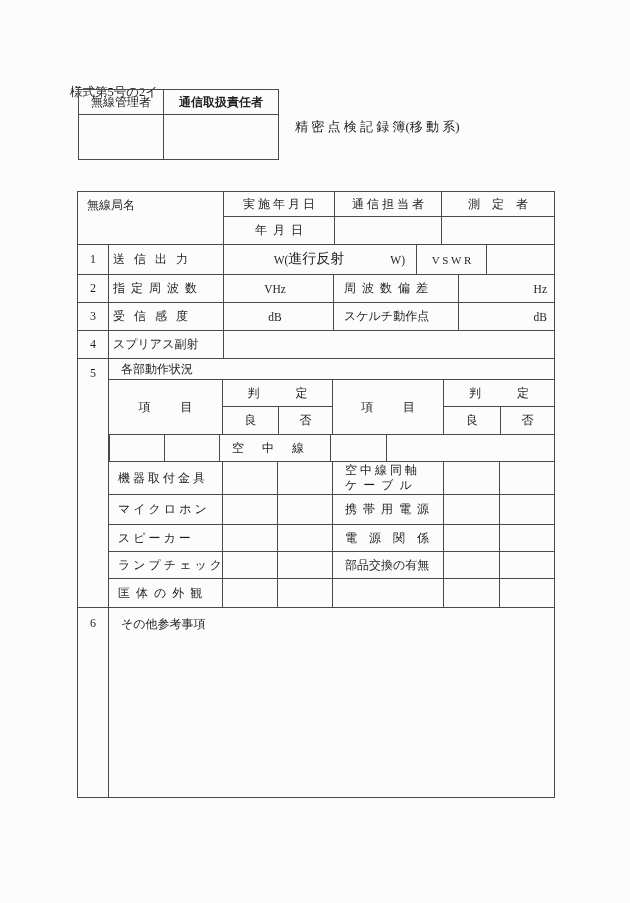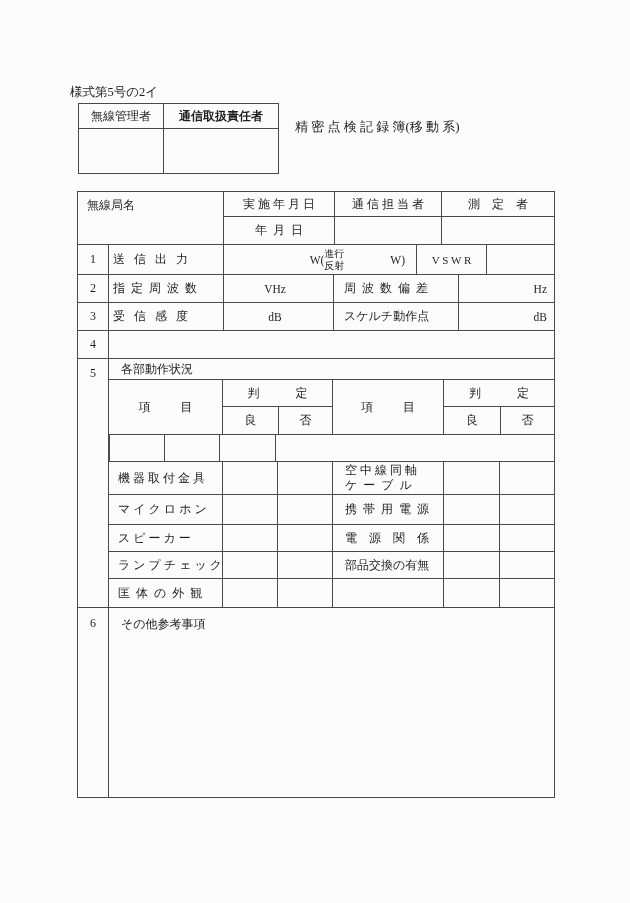--- a/index.html
+++ b/index.html
@@ -5,21 +5,21 @@
   html,body{margin:0;padding:0;background:#e8e8e8;}
   .page{
     position:relative;width:630px;height:903px;background:#fcfcfc;
     font-family:"Liberation Serif","DejaVu Serif",serif;color:#1e1e1e;
     overflow:hidden;
   }
   .t{white-space:pre;}
   
   .formno{position:absolute;left:70px;top:84px;font-size:12.5px;}
   .approval{
-    position:absolute;left:78px;top:103px;width:199px;
+    position:absolute;left:78px;top:89px;width:199px;
     border:1px solid #4a4a4a;display:flex;flex-direction:column;font-size:12px;
   }
   .approval .hrow{display:flex;height:24px;border-bottom:1px solid #4a4a4a;}
   .approval .brow{display:flex;height:44px;}
   .approval .acell{box-sizing:border-box;display:flex;align-items:center;justify-content:center;}
   .approval .c1{width:84px;}
   .approval .c2{flex:1;border-left:1px solid #4a4a4a;font-weight:bold;}
   .doc-title{position:absolute;left:295px;top:118px;font-size:13px;}
   
   .mtable{
@@ -39,21 +39,21 @@
   .w-comm{width:107px;}
   .w-meas{flex:1;justify-content:space-between;}
   .colpair .top{height:25px;border-bottom:1px solid #4a4a4a;}
   .colpair .bottom{flex:1;}
   .colpair .cell{width:100%;}
   
   .ncol{width:30px;}
   .itemcol{width:115px;justify-content:flex-start;padding-left:4px;}
   .bandB{height:30px;}
   .pwr{width:193px;justify-content:flex-end;padding-right:11px;font-size:11.5px;}
-  .stack{display:flex;flex-direction:column;font-size:10px;line-height:1.2;text-align:left;align-items:flex-end;}
+  .stack{display:flex;flex-direction:row;font-size:14px;line-height:1.2;text-align:left;align-items:flex-end;}
   .pwr-gap{width:46px;}
   .vswr{width:70px;font-size:11px;}
   .endc{flex:1;}
   .bandC{height:28px;}
   .unit1{width:110px;padding-right:7px;font-size:11.5px;}
   .label2{width:125px;justify-content:flex-start;padding-left:10px;}
   .unit2{flex:1;justify-content:flex-end;padding-right:7px;font-size:11.5px;text-align:right;}
   .bandE{height:28px;}
   .restc{flex:1;}
   
@@ -186,20 +186,23 @@
       <div class="cell label2 bl">
         <span class="t">スケルチ動作点</span>
       </div>
       <div class="cell unit2 bl">
         <span class="t">dB</span>
       </div>
     </div>
 
     <div class="band bandE">
       <div class="cell ncol">4</div>
+      <div class="cell itemcol bl">
+        <span class="t">スプリアス副射</span>
+      </div>
       <div class="cell restc bl"></div>
     </div>
 
     <div class="band bandFG">
       <div class="cell ncol-tall">5</div>
       <div class="sec5 bl">
         <div class="r5label">
           <span class="t">各部動作状況</span>
         </div>
         <div class="subtable">
@@ -234,20 +237,23 @@
                 <div class="cell b bl">
                   <span class="t">否</span>
                 </div>
               </div>
             </div>
           </div>
 
           <div class="srow h26">
             <div class="cell rg1 bl"></div>
             <div class="cell rb1 bl"></div>
+            <div class="cell ri2 bl">
+                <span class="t">空      中      線</span>
+              </div>
             <div class="cell rg2 bl"></div>
             <div class="cell rb2 bl"></div>
           </div>
           <div class="srow h32">
             <div class="cell ri1">
                 <span class="t">機 器 取 付 金 具</span>
               </div>
             <div class="cell rg1 bl"></div>
             <div class="cell rb1 bl"></div>
             <div class="cell ri2 bl">

